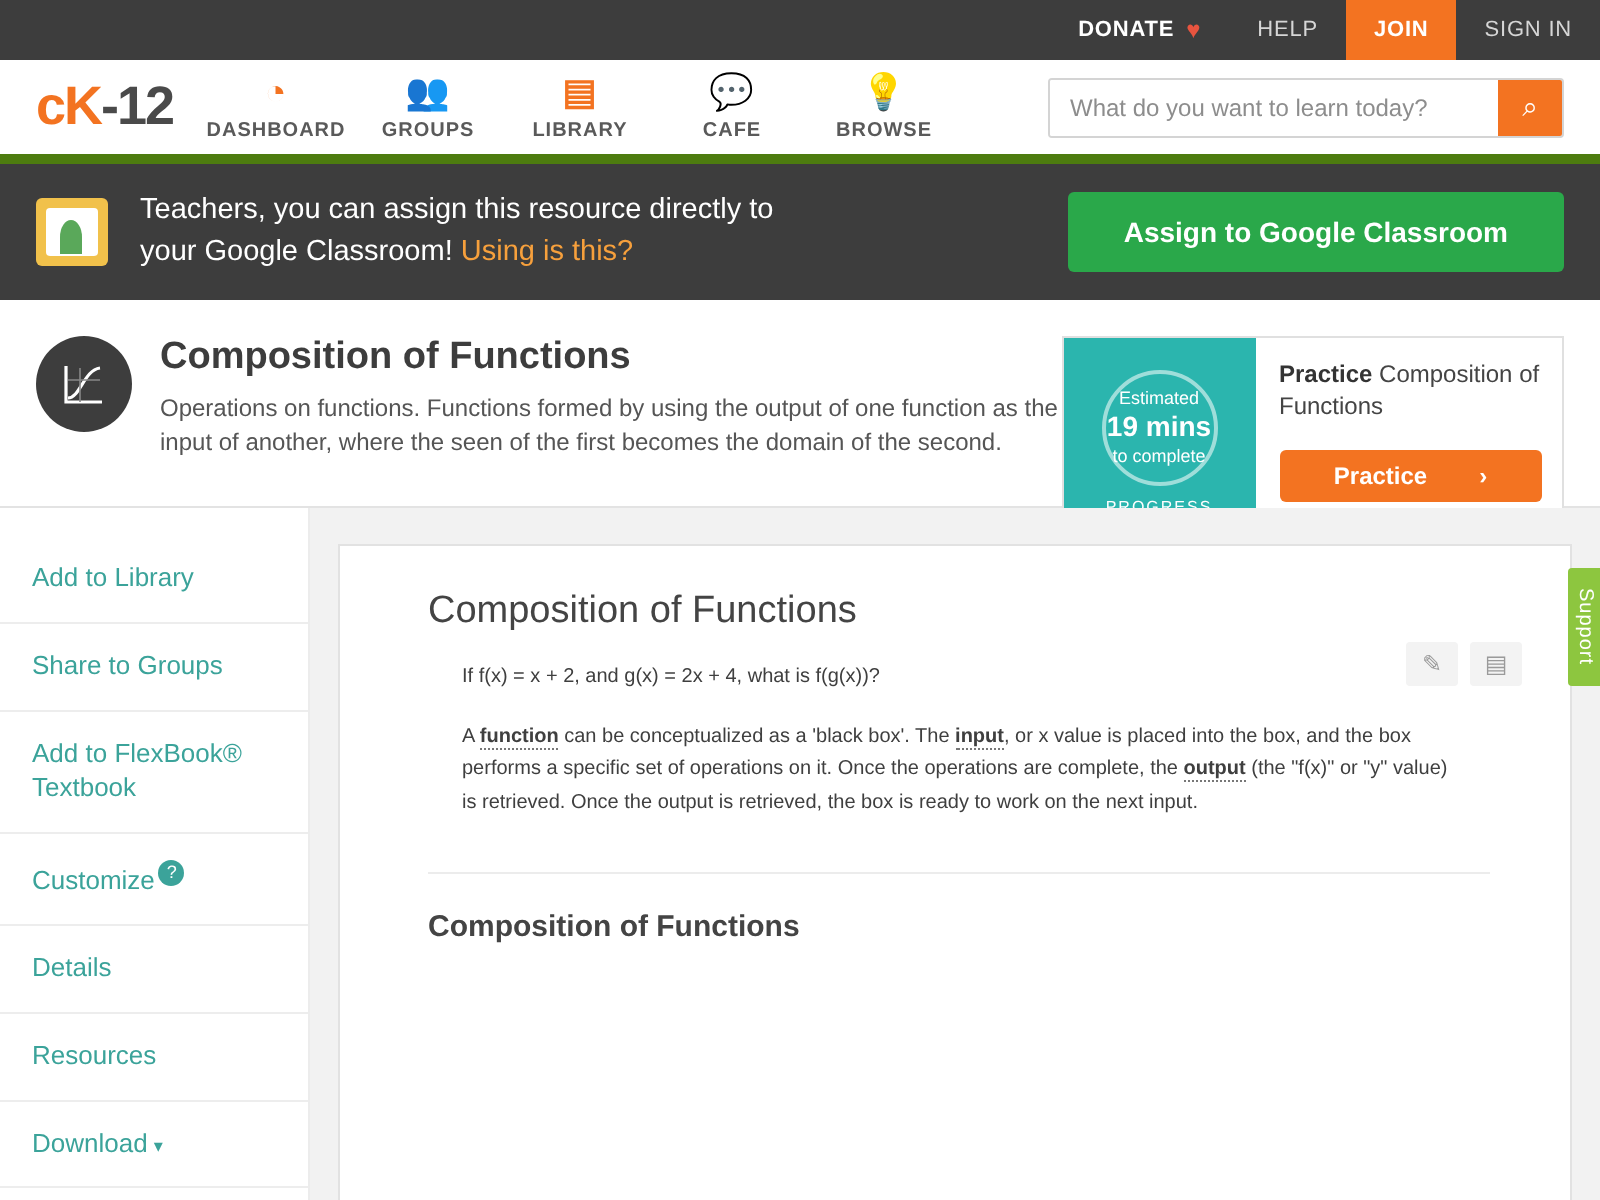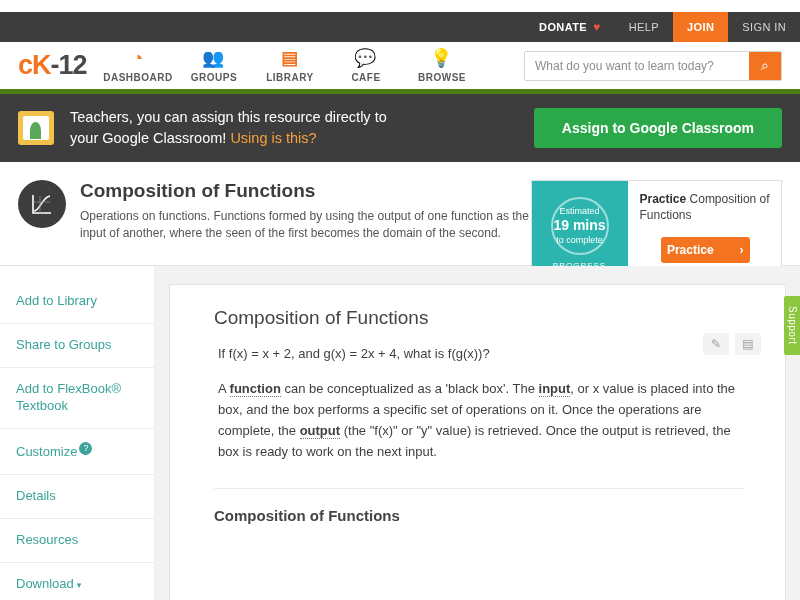--- a/index.html
+++ b/index.html
@@ -13,21 +13,20 @@
   }
 
   
   .topbar {
     height: 30px;
     background: #3d3d3d;
     display: flex;
     align-items: stretch;
     justify-content: flex-end;
     font-size: 11px;
-    margin-top: 12px;
   }
   .topbar .spacer { flex: 1; }
   .topbar a {
     display: flex;
     align-items: center;
     padding: 0 14px;
     color: #ffffff;
     text-decoration: none;
     letter-spacing: .4px;
     font-weight: bold;
@@ -224,21 +223,20 @@
     flex-direction: column;
     align-items: center;
     justify-content: center;
   }
   .est .big { font-size: 14px; font-weight: bold; }
   .practice-right {
     flex: 1;
     padding: 10px 10px 8px 12px;
     display: flex;
     flex-direction: column;
-    align-items: center;
   }
   .practice-label {
     font-size: 12px;
     color: #444;
     line-height: 1.35;
   }
   .practice-label b { color: #333; }
   .practice-btn {
     margin-top: auto;
     background: #f37321;
@@ -315,24 +313,24 @@
     position: relative;
     overflow: hidden;
   }
   .article h1 {
     font-size: 19px;
     font-weight: normal;
     color: #444;
     margin: 0 0 14px;
   }
   .article p {
-    font-size: 13px;
+    font-size: 10px;
     line-height: 1.62;
     color: #3f3f3f;
-    margin: 0 4px 14px;
+    margin: 0 17px 14px;
   }
   .article h2 {
     font-size: 15px;
     color: #444;
     margin: 26px 0 12px;
     padding-top: 18px;
     border-top: 1px solid #ececec;
     font-weight: bold;
   }
   .article .dfn {

